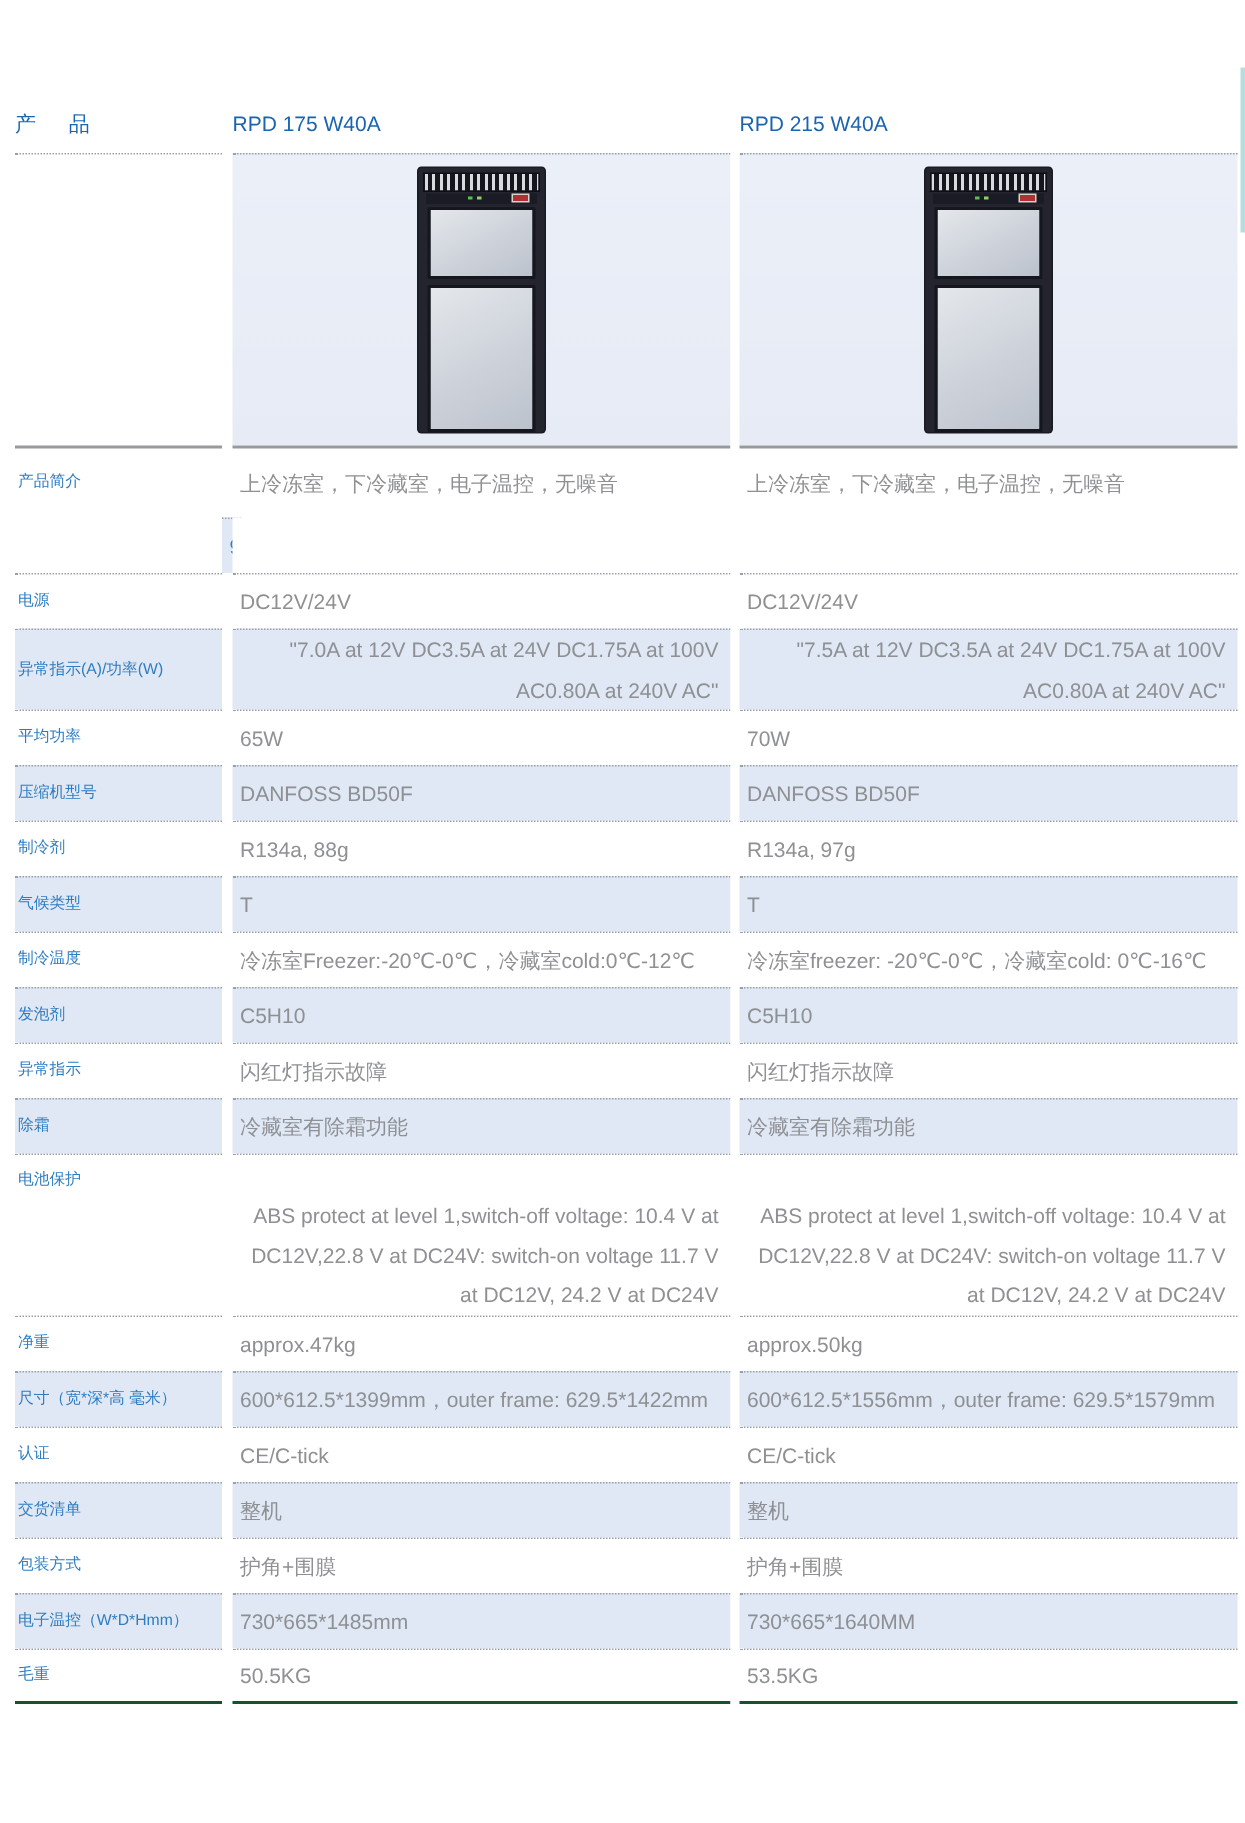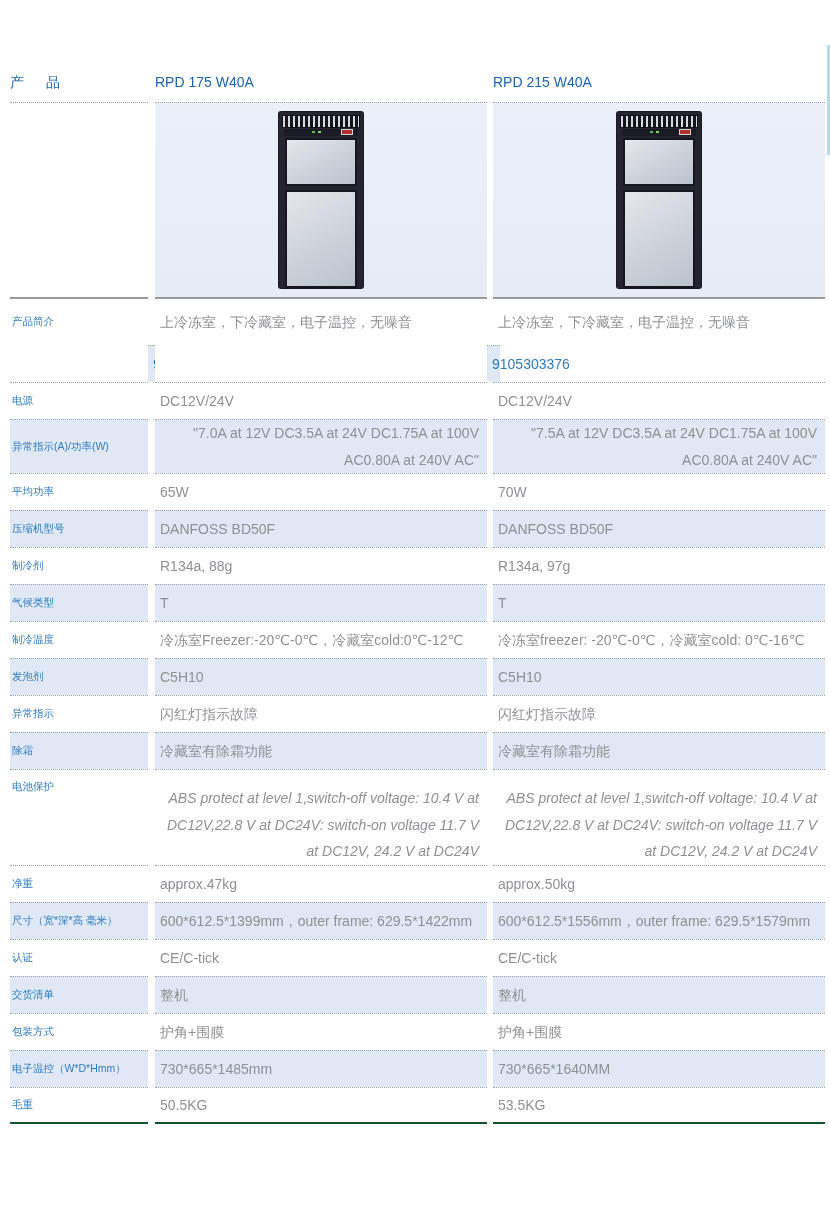--- a/index.html
+++ b/index.html
@@ -68,21 +68,21 @@
 
   
   .spec-row .cell{
     border-top:1px dotted #9aa0a8;
     min-height:37px;
     display:flex;align-items:center;
     box-sizing:border-box;
   }
   .spec-row.first .cell{border-top:none;min-height:46px;}
   .spec-row.tall .cell{min-height:76px;align-items:flex-start;padding-top:9px;}
-  .spec-row.tall .value-cell{padding-top:15px;font-style:italic;}
+  .spec-row.tall .value-cell{padding-top:27px;}
   .spec-row.last .cell{border-bottom:2px solid #14532d;}
   .spec-row.hl .cell{background:#dfe8f4;}
   .spec-row .gut{background:#ffffff;border:none;}
   .label-cell{
     color:#2e7cc1;font-size:10.5px;font-weight:500;
     padding-left:2px;line-height:1.5;
   }
   .value-cell{
     color:#8e9093;font-size:14px;line-height:1.9;
     padding-left:5px;padding-right:8px;
@@ -143,21 +143,20 @@
         <div class="cell label-cell">产品简介</div>
         <div class="gut"></div>
         <div class="cell value-cell">上冷冻室，下冷藏室，电子温控，无噪音</div>
         <div class="gut"></div>
         <div class="cell value-cell">上冷冻室，下冷藏室，电子温控，无噪音</div>
       </div>
       <div class="grid-row spec-row hl">
         <div class="gut"></div>
         <div class="cell value-cell accent">9105303375</div>
         <div class="gut"></div>
-        <div class="cell value-cell accent">9105303376</div>
       </div>
       <div class="grid-row spec-row">
         <div class="cell label-cell">电源</div>
         <div class="gut"></div>
         <div class="cell value-cell">DC12V/24V</div>
         <div class="gut"></div>
         <div class="cell value-cell">DC12V/24V</div>
       </div>
       <div class="grid-row spec-row hl">
         <div class="cell label-cell">异常指示(A)/功率(W)</div>

